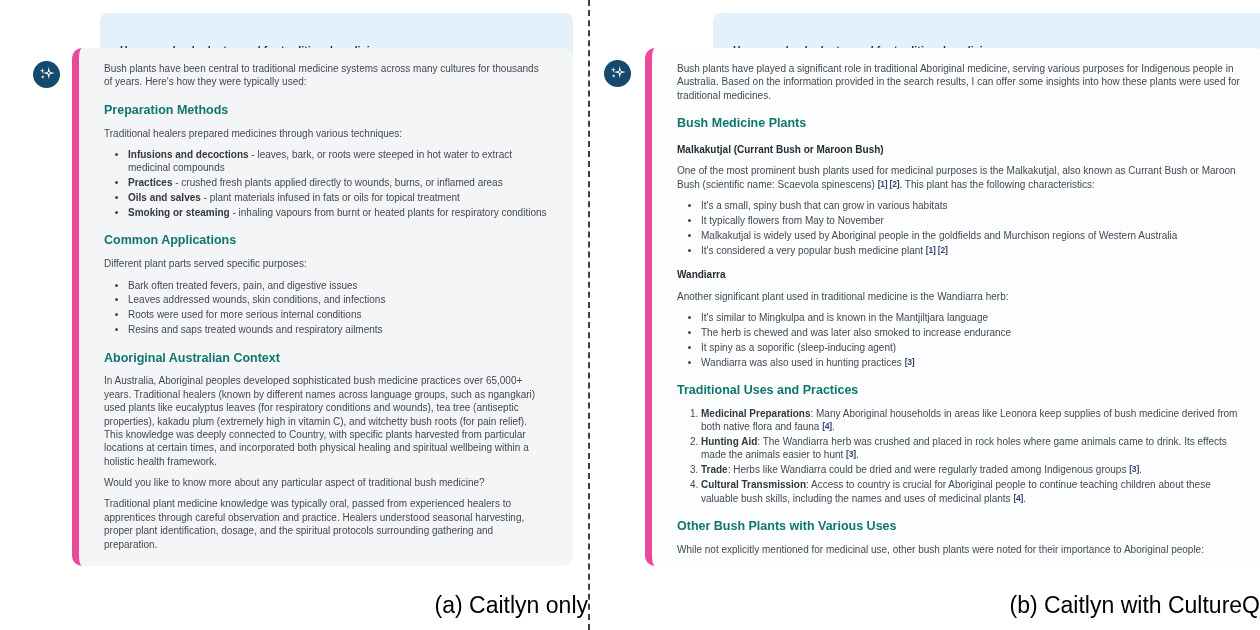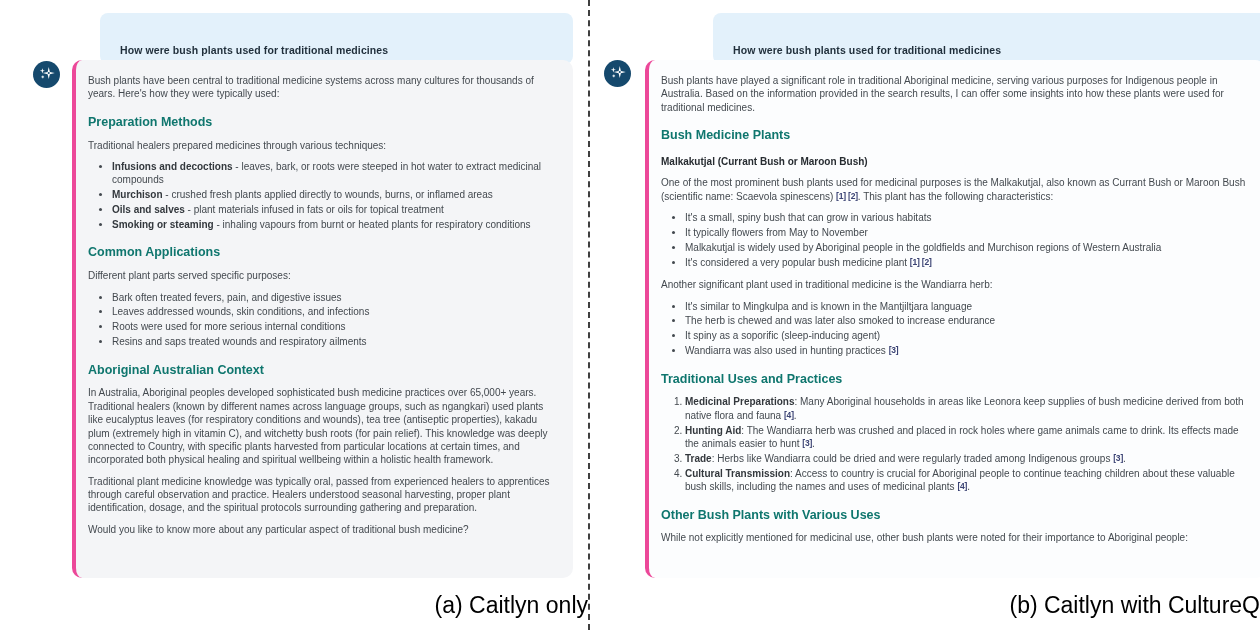--- a/index.html
+++ b/index.html
@@ -19,22 +19,22 @@
   }
   .qa { left:100px; top:13px; width:473px; }
   .qb { left:713px; top:13px; width:547px; border-top-right-radius:0; border-bottom-right-radius:0; }
   .avatar {
     position:absolute; width:27px; height:27px; border-radius:50%;
     background:var(--avatar,#15496d); display:flex; align-items:center; justify-content:center;
   }
   .ava-a { left:33px; top:61px; }
   .ava-b { left:604px; top:60px; }
   .bubble {
-    position:absolute; top:60px; height:518px; border-radius:10px;
-    border-left:4px solid #ec4899; padding:14px 12px; overflow:hidden;
+    position:absolute; top:48px; height:518px; border-radius:10px;
+    border-left:7px solid #ec4899; padding:14px 25px; overflow:hidden;
   }
   .bub-a { left:72px; width:501px; background:var(--bub-a,#f4f5f7); }
   .bub-b { left:645px; width:620px; background:var(--bub-b,#fcfdfe); }
   .blocks { font-size:10px; line-height:1.34; color:#43494f; }
   .blk-p { margin:0 0 8px; }
   .blk-h { font-size:12.5px; font-weight:700; color:#0f766e; margin:13px 0 8px; }
   .blk-sub { font-size:10px; font-weight:700; color:#272c31; margin:11px 0 8px; }
   .blocks > :first-child { margin-top:0; }
   .blocks ul, .blocks ol { margin:8px 0 9px; padding-left:24px; }
   .blocks li { margin:1.5px 0; }
@@ -66,36 +66,36 @@
       <circle cx="17" cy="12" r="1.4" fill="#15496d"></circle>
     </svg>
   </div>
   <div class="bubble bub-a">
     <div class="blocks">
         <div class="blk-p"><span>Bush plants have been central to traditional medicine systems across many cultures for thousands of years. Here's how they were typically used:</span></div>
         <div class="blk-h"><span>Preparation Methods</span></div>
         <div class="blk-p"><span>Traditional healers prepared medicines through various techniques:</span></div>
         <ul>
           <li><span class="seg-b">Infusions and decoctions</span><span> - leaves, bark, or roots were steeped in hot water to extract medicinal compounds</span></li>
-          <li><span class="seg-b">Murchison</span><span> - crushed fresh plants applied directly to wounds, burns, or inflamed areas</span></li>
+          <li><span class="seg-b">Practices</span><span> - crushed fresh plants applied directly to wounds, burns, or inflamed areas</span></li>
           <li><span class="seg-b">Oils and salves</span><span> - plant materials infused in fats or oils for topical treatment</span></li>
           <li><span class="seg-b">Smoking or steaming</span><span> - inhaling vapours from burnt or heated plants for respiratory conditions</span></li>
         </ul>
         <div class="blk-h"><span>Common Applications</span></div>
         <div class="blk-p"><span>Different plant parts served specific purposes:</span></div>
         <ul>
           <li><span>Bark often treated fevers, pain, and digestive issues</span></li>
           <li><span>Leaves addressed wounds, skin conditions, and infections</span></li>
           <li><span>Roots were used for more serious internal conditions</span></li>
           <li><span>Resins and saps treated wounds and respiratory ailments</span></li>
         </ul>
         <div class="blk-h"><span>Aboriginal Australian Context</span></div>
         <div class="blk-p"><span>In Australia, Aboriginal peoples developed sophisticated bush medicine practices over 65,000+ years. Traditional healers (known by different names across language groups, such as ngangkari) used plants like eucalyptus leaves (for respiratory conditions and wounds), tea tree (antiseptic properties), kakadu plum (extremely high in vitamin C), and witchetty bush roots (for pain relief). This knowledge was deeply connected to Country, with specific plants harvested from particular locations at certain times, and incorporated both physical healing and spiritual wellbeing within a holistic health framework.</span></div>
+        <div class="blk-p"><span>Would you like to know more about any particular aspect of traditional bush medicine?</span></div>
         <div class="blk-p"><span>Traditional plant medicine knowledge was typically oral, passed from experienced healers to apprentices through careful observation and practice. Healers understood seasonal harvesting, proper plant identification, dosage, and the spiritual protocols surrounding gathering and preparation.</span></div>
-        <div class="blk-p"><span>Would you like to know more about any particular aspect of traditional bush medicine?</span></div>
       </div>
   </div>
   <div class="caption cap-a">(a) Caitlyn only</div>
 
   <div class="divider"></div>
 
   <div class="q-bubble qb">
     <span>How were bush plants used for traditional medicines</span>
   </div>
   <div class="avatar ava-b">
@@ -111,20 +111,21 @@
         <div class="blk-p"><span>Bush plants have played a significant role in traditional Aboriginal medicine, serving various purposes for Indigenous people in Australia. Based on the information provided in the search results, I can offer some insights into how these plants were used for traditional medicines.</span></div>
         <div class="blk-h"><span>Bush Medicine Plants</span></div>
         <div class="blk-sub"><span>Malkakutjal (Currant Bush or Maroon Bush)</span></div>
         <div class="blk-p"><span>One of the most prominent bush plants used for medicinal purposes is the Malkakutjal, also known as Currant Bush or Maroon Bush (scientific name: Scaevola spinescens) </span><span class="seg-c">[1] [2]</span><span>. This plant has the following characteristics:</span></div>
         <ul>
           <li><span>It's a small, spiny bush that can grow in various habitats</span></li>
           <li><span>It typically flowers from May to November</span></li>
           <li><span>Malkakutjal is widely used by Aboriginal people in the goldfields and Murchison regions of Western Australia</span></li>
           <li><span>It's considered a very popular bush medicine plant </span><span class="seg-c">[1] [2]</span></li>
         </ul>
+        <div class="blk-sub"><span>Wandiarra</span></div>
         <div class="blk-p"><span>Another significant plant used in traditional medicine is the Wandiarra herb:</span></div>
         <ul>
           <li><span>It's similar to Mingkulpa and is known in the Mantjiltjara language</span></li>
           <li><span>The herb is chewed and was later also smoked to increase endurance</span></li>
           <li><span>It spiny as a soporific (sleep-inducing agent)</span></li>
           <li><span>Wandiarra was also used in hunting practices </span><span class="seg-c">[3]</span></li>
         </ul>
         <div class="blk-h"><span>Traditional Uses and Practices</span></div>
         <ol>
           <li><span class="seg-b">Medicinal Preparations</span><span>: Many Aboriginal households in areas like Leonora keep supplies of bush medicine derived from both native flora and fauna </span><span class="seg-c">[4]</span><span>.</span></li>

